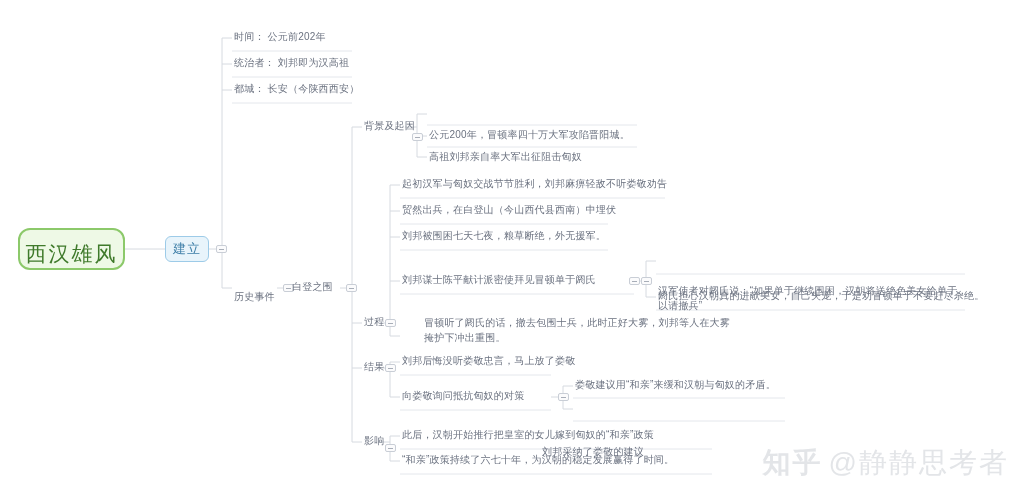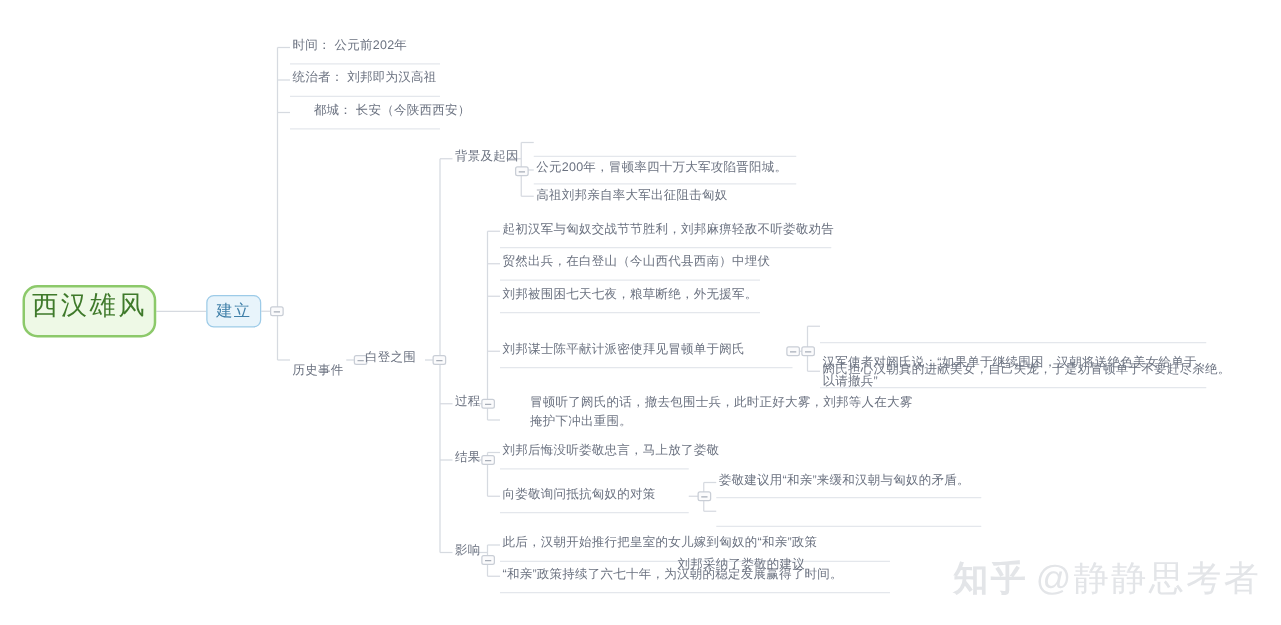--- a/index.html
+++ b/index.html
@@ -48,21 +48,21 @@
 
   .root {
     position: absolute;
     background: #eef9e6;
     border: 2px solid #8cc96a;
     border-radius: 12px;
     color: #3f7a2b;
     font-size: 21px;
     letter-spacing: 2px;
     display: flex;
-    align-items: flex-start;
+    align-items: flex-end;
     justify-content: center;
     box-sizing: border-box;
   }
 
   .lvl1 {
     position: absolute;
     background: #e8f4fb;
     border: 1px solid #9dcbe8;
     border-radius: 6px;
     color: #3f7fa8;
@@ -207,21 +207,21 @@
     <span>建立</span>
   </div>
   <div class="toggle" style="left:216px; top:245px;"></div>
 
   <div class="node" style="left:230px; top:28px;">
     <span>时间：  公元前202年</span>
   </div>
   <div class="node" style="left:230px; top:54px;">
     <span>统治者：  刘邦即为汉高祖</span>
   </div>
-  <div class="node" style="left:230px; top:80px;margin-left:17px;">
+  <div class="node" style="left:230px; top:80px;">
     <span>都城：  长安（今陕西西安）</span>
   </div>
 
   <div class="node" style="left:230px; top:288px;">
     <span>历史事件</span>
   </div>
   <div class="toggle" style="left:283px; top:284px;"></div>
 
   <div class="node" style="left:288px; top:278px;">
     <span>白登之围</span>

